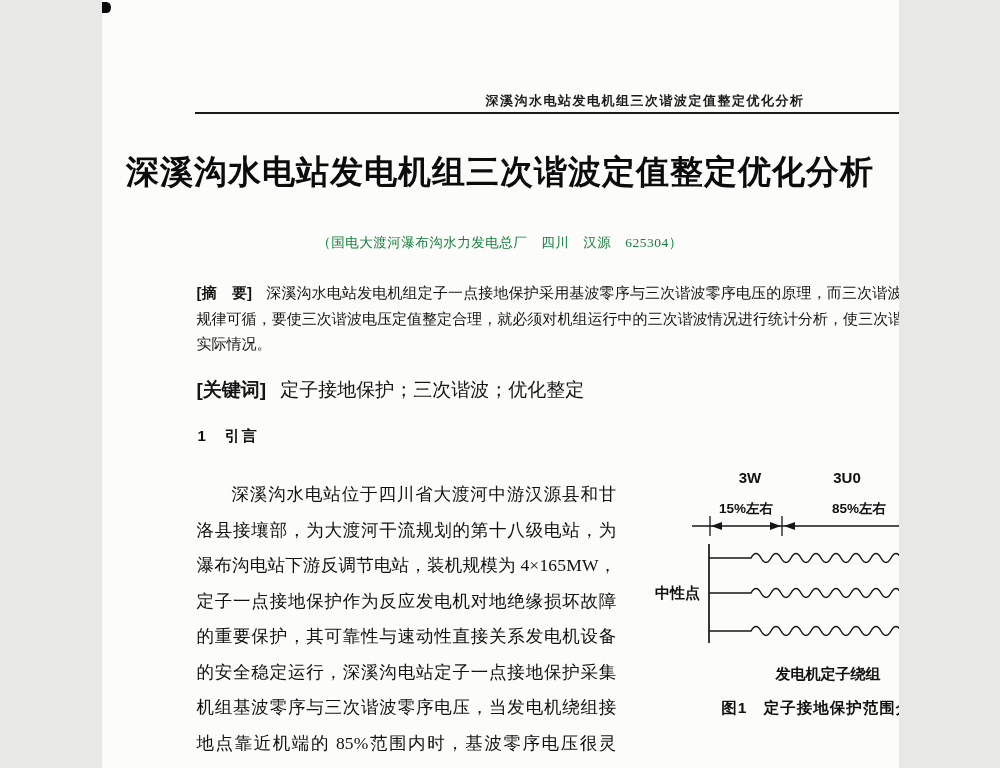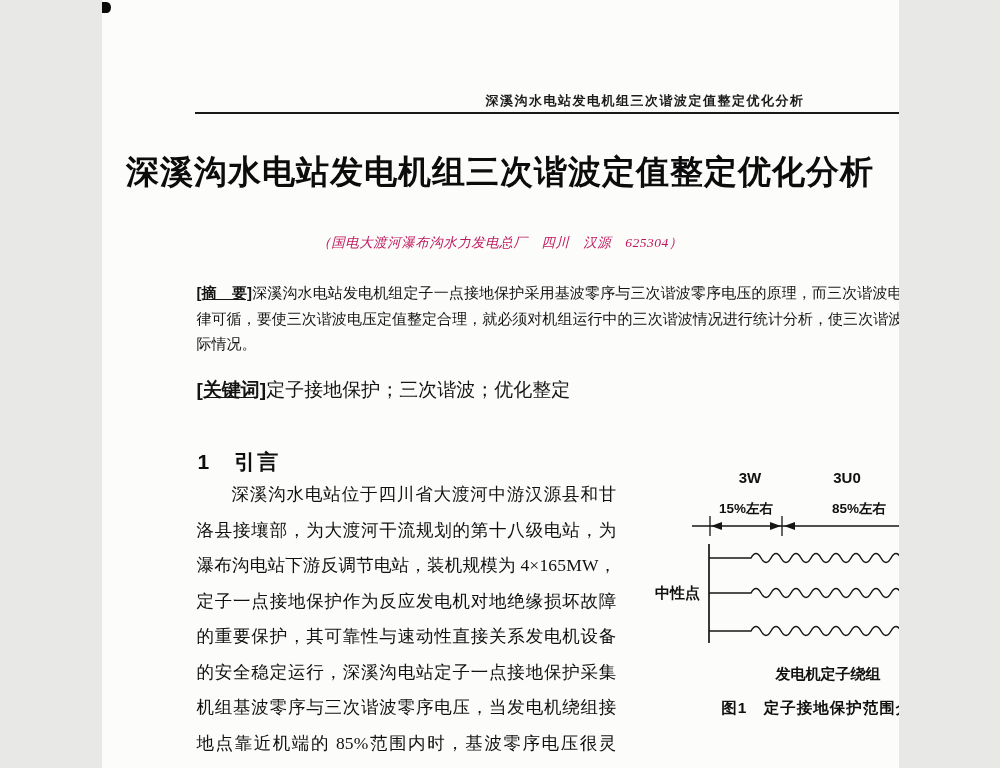--- a/index.html
+++ b/index.html
@@ -21,37 +21,37 @@
     position:absolute; left:0; top:150px; width:100%; text-align:center;
     font-family:"Liberation Sans", sans-serif; font-weight:bold;
     font-size:33px; letter-spacing:1px; color:#0c0c0c;
   }
   .authors {
     position:absolute; left:0; top:207px; width:100%; text-align:center;
     font-size:17px; letter-spacing:2px; color:#161616;
   }
   .affiliation {
     position:absolute; left:0; top:234px; width:100%; text-align:center;
-    font-size:13.5px; letter-spacing:0.5px; color:#be185d;font-style:italic;
+    font-size:13.5px; letter-spacing:0.5px; color:#15803d;
   }
   .abstract {
     position:absolute; left:95px; top:280px; width:812px;
     font-size:15px; line-height:25.5px; text-align:justify; color:#141414;
   }
   .abstract .blk-label, .keywords .blk-label {
-    font-family:"Liberation Sans", sans-serif; font-weight:bold; margin-right:0;text-decoration:underline;
+    font-family:"Liberation Sans", sans-serif; font-weight:bold; margin-right:14px;
   }
   .keywords {
     position:absolute; left:95px; top:377px; width:812px;
     font-family:"Liberation Sans", sans-serif; font-size:19px; color:#141414;
   }
   .section-heading {
-    position:absolute; left:96px; top:448px;
+    position:absolute; left:96px; top:427px;
     font-family:"Liberation Sans", sans-serif; font-weight:bold;
-    font-size:21px; letter-spacing:2px; color:#0e0e0e;
+    font-size:15px; letter-spacing:2px; color:#0e0e0e;
   }
   .body-col {
     position:absolute; left:95px; top:477px; width:420px;
     font-size:17.5px; line-height:35.5px; text-align:justify;
     text-indent:2em; color:#101010; letter-spacing:0.2px;
   }
   .figure { position:absolute; left:545px; top:461px; width:370px; height:284px;text-align:right; }
   .fig-label {
     font-family:"Liberation Sans", sans-serif; font-weight:bold;
     font-size:15px; fill:#101010;

